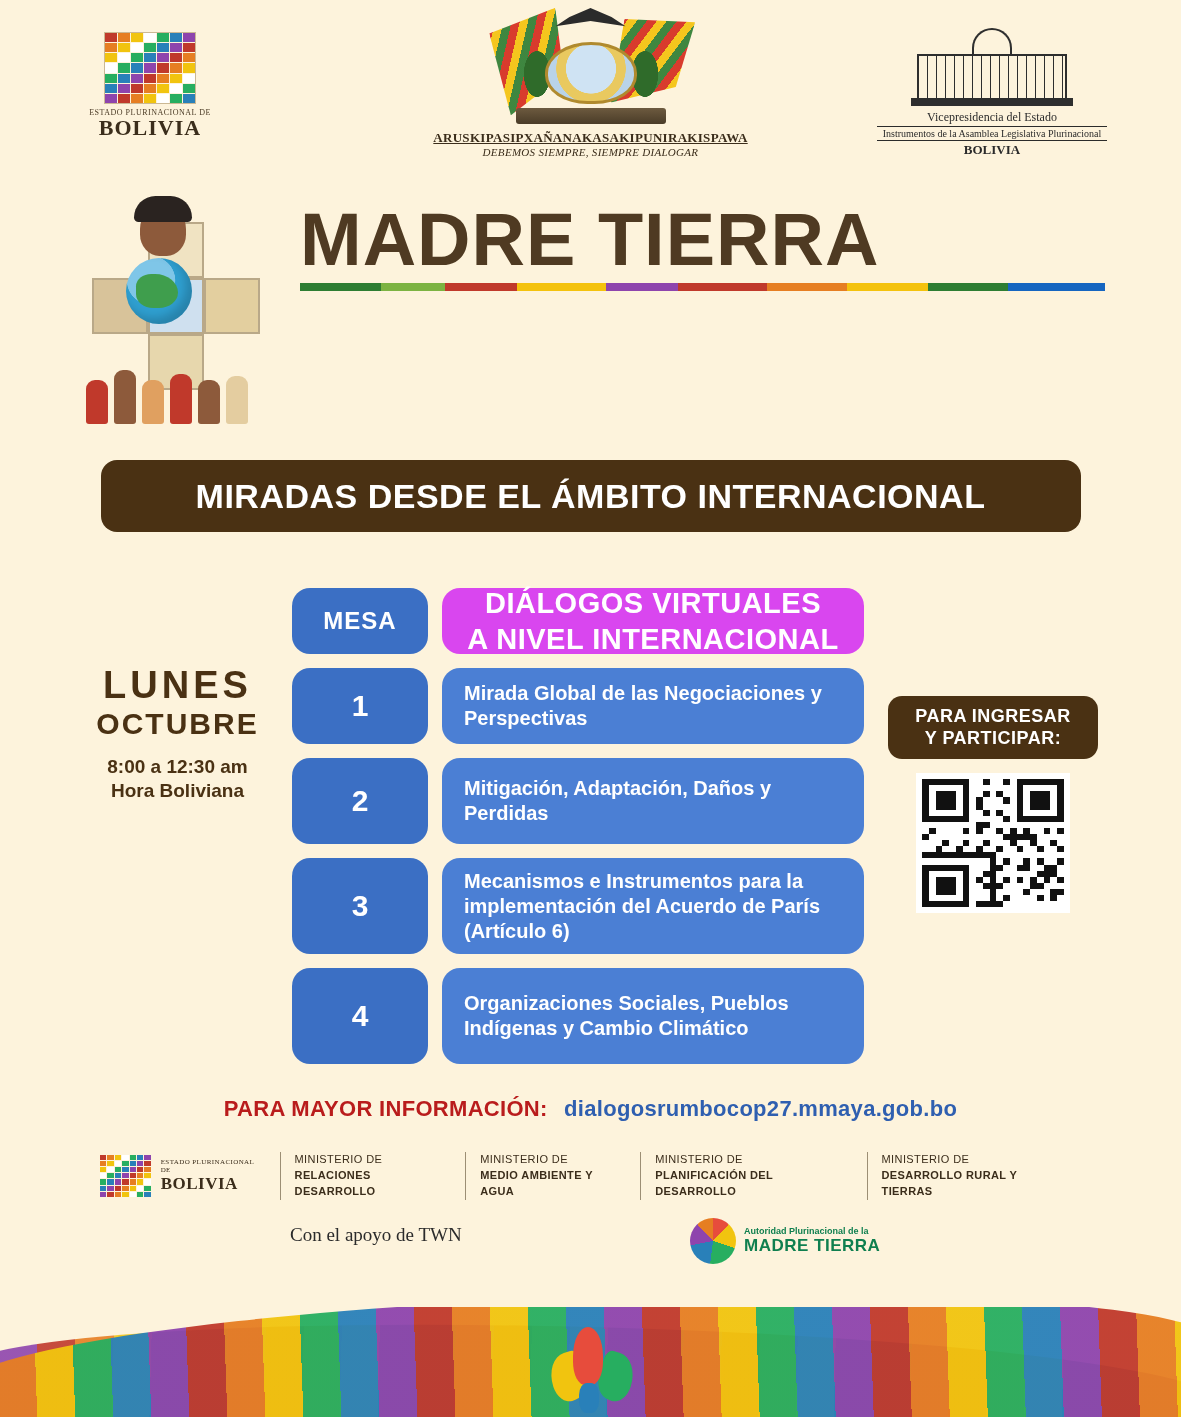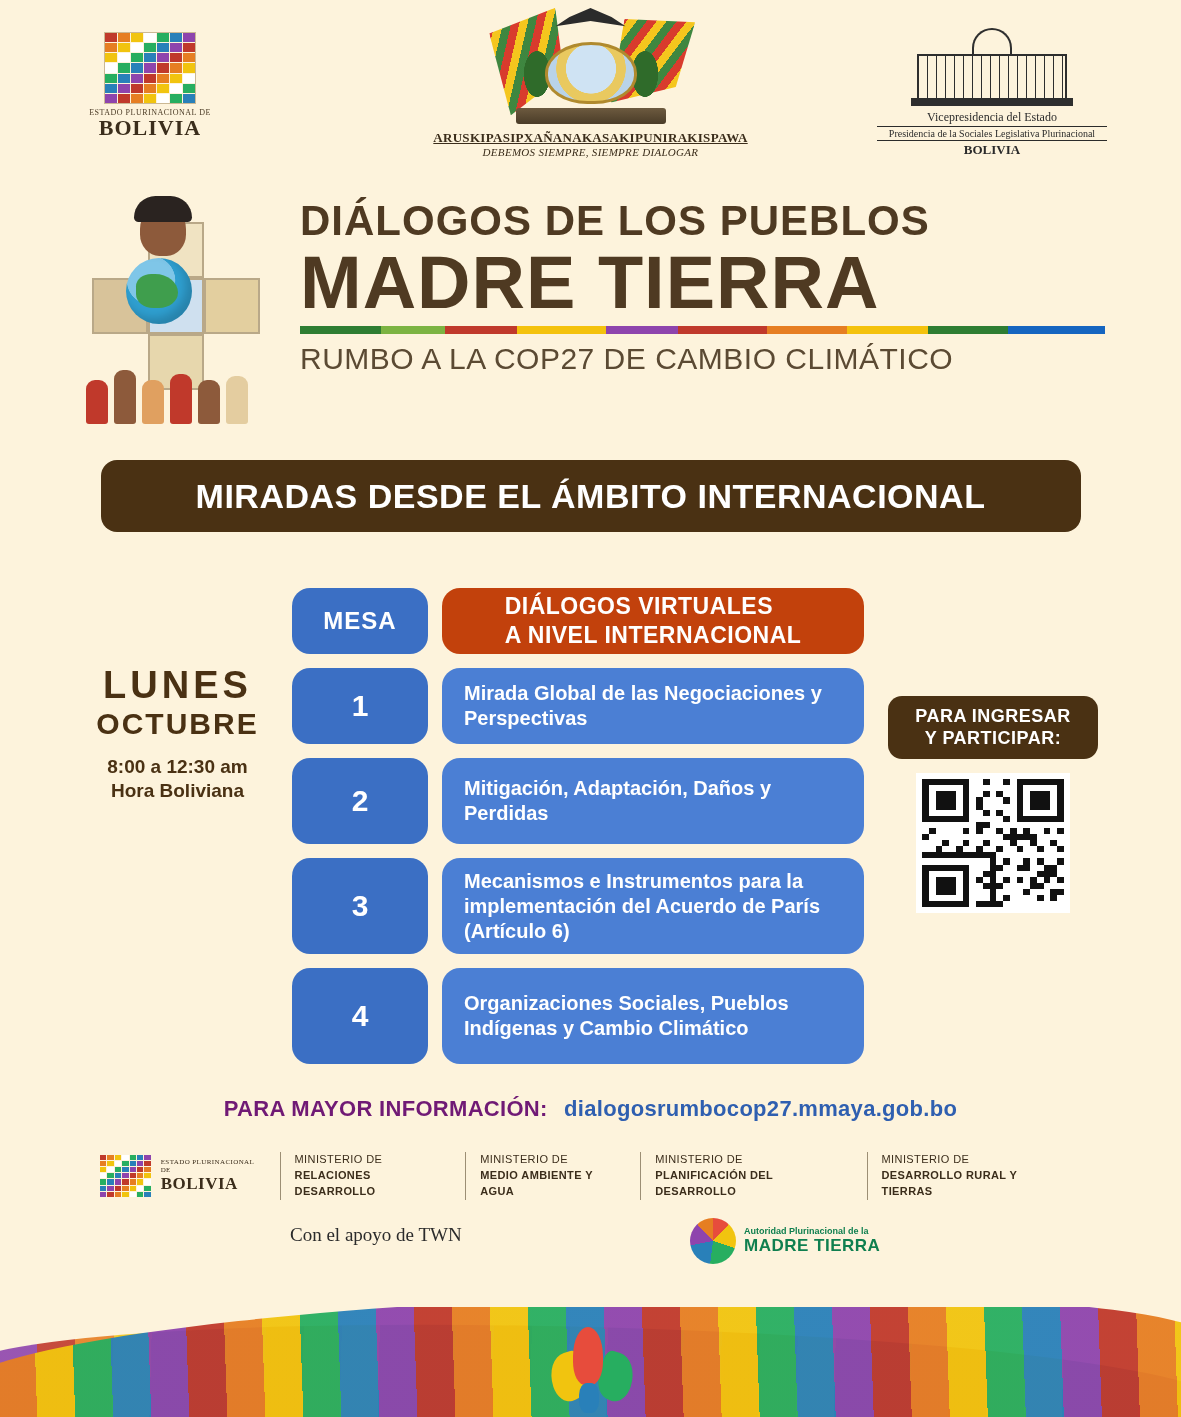--- a/index.html
+++ b/index.html
@@ -225,22 +225,22 @@
     display:flex; align-items:center; justify-content:center;
     font-weight: bold; font-size: 30px;
   }
   .cell-mesa.head { font-size: 24px; letter-spacing: 1px; }
   .cell-desc {
     flex: 1; border-radius: 18px; background: #4b7fd4; color:#fff;
     display:flex; align-items:center; padding: 14px 22px;
     font-weight: bold; font-size: 20px; line-height: 1.25;
   }
   .cell-desc.head {
-    justify-content:center; text-align:left; font-size: 23px; letter-spacing: .5px;
-    background:#c2410c;
+    justify-content:center; text-align:center; font-size: 29px; letter-spacing: .5px;
+    background:#d946ef;
   }
   .row.r-head .cell-mesa, .row.r-head .cell-desc { height: 66px; }
   .row.r1 .cell-mesa, .row.r1 .cell-desc { height: 76px; }
   .row.r2 .cell-mesa, .row.r2 .cell-desc { height: 86px; }
   .row.r3 .cell-mesa, .row.r3 .cell-desc { height: 96px; }
   .row.r4 .cell-mesa, .row.r4 .cell-desc { height: 96px; }
 
   .qr-col { position: absolute; left: 888px; top: 108px; width: 210px; text-align:center;}
   .qr-pill {
     background:#4a3113; color:#fff; border-radius: 14px;
@@ -254,21 +254,21 @@
     width: 100%; height: 100%;
     display:grid; grid-template-columns: repeat(21,1fr); grid-template-rows: repeat(21,1fr);
   }
   .qr-grid i { background:#111; }
 
   
   .info-line {
     position: relative; margin-top: 8px; text-align:center;
     font-size: 22px; font-weight: bold; color:#3b6fc4; letter-spacing: .3px;
   }
-  .info-line .lbl { color:#701a75; }
+  .info-line .lbl { color:#b91c1c; }
   .info-line .url { color:#2f5fb0; margin-left: 10px; }
 
   
   .ministries {
     position: relative; margin-top: 30px; padding: 0 100px;
     display:flex; align-items:center; gap: 0;
   }
   .min-logo { display:flex; align-items:center; gap:10px; padding-right: 16px;}
   .min-logo .wiphala-sm {
     width: 52px; height: 42px; display:grid;
@@ -407,21 +407,21 @@
     <div class="debemos">DEBEMOS SIEMPRE, SIEMPRE DIALOGAR</div>
   </div>
 
   <div class="vice-wrap">
     <div class="vice-building">
       <div class="dome"></div>
       <div class="body"></div>
       <div class="base"></div>
     </div>
     <div class="vice-l1">Vicepresidencia del Estado</div>
-    <div class="vice-l2">Presidencia de la Sociales Legislativa Plurinacional</div>
+    <div class="vice-l2">Instrumentos de la Asamblea Legislativa Plurinacional</div>
     <div class="vice-l3">BOLIVIA</div>
   </div>
 </div>
 
 <div class="title-block">
   <div class="title-art">
     <div class="art-cross">
       <div class="seg s1"></div>
         <div class="seg s2"></div>
         <div class="seg s3"></div>
@@ -434,24 +434,22 @@
       <i></i>
         <i></i>
         <i></i>
         <i></i>
         <i></i>
         <i></i>
     </div>
   </div>
 
   <div class="titles">
-    <div class="t-line1">DIÁLOGOS DE LOS PUEBLOS</div>
     <div class="t-line3">MADRE TIERRA</div>
     <div class="rainbow-bar"></div>
-    <div class="t-sub">RUMBO A LA COP27 DE CAMBIO CLIMÁTICO</div>
   </div>
 </div>
 
 <div class="banner">MIRADAS DESDE EL ÁMBITO INTERNACIONAL</div>
 
 <div class="main">
 
   <div class="date-col">
     <div class="d-lunes">LUNES</div>
     <div class="d-mes">OCTUBRE</div>

